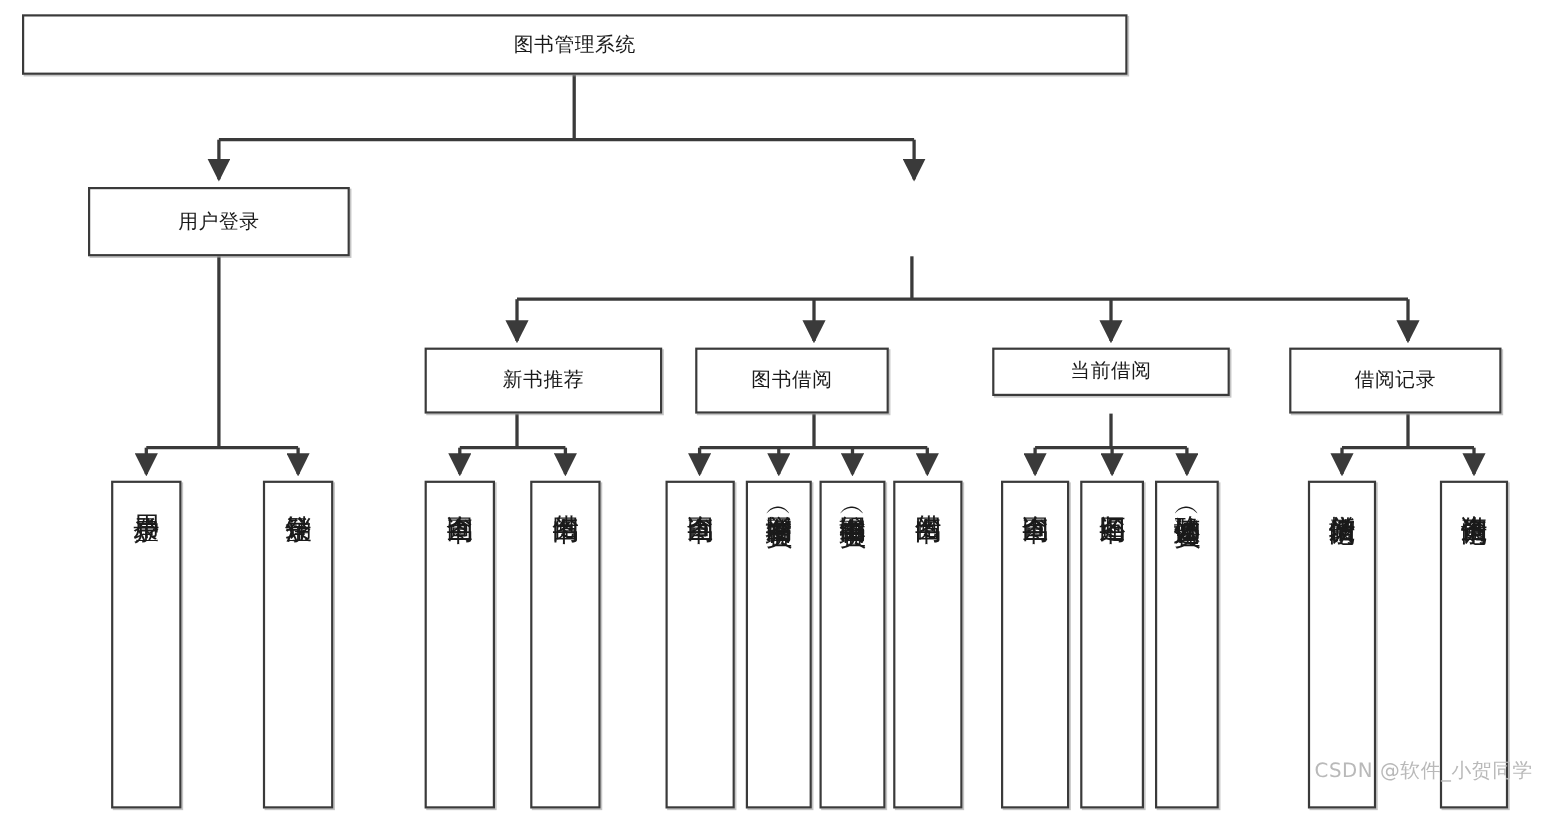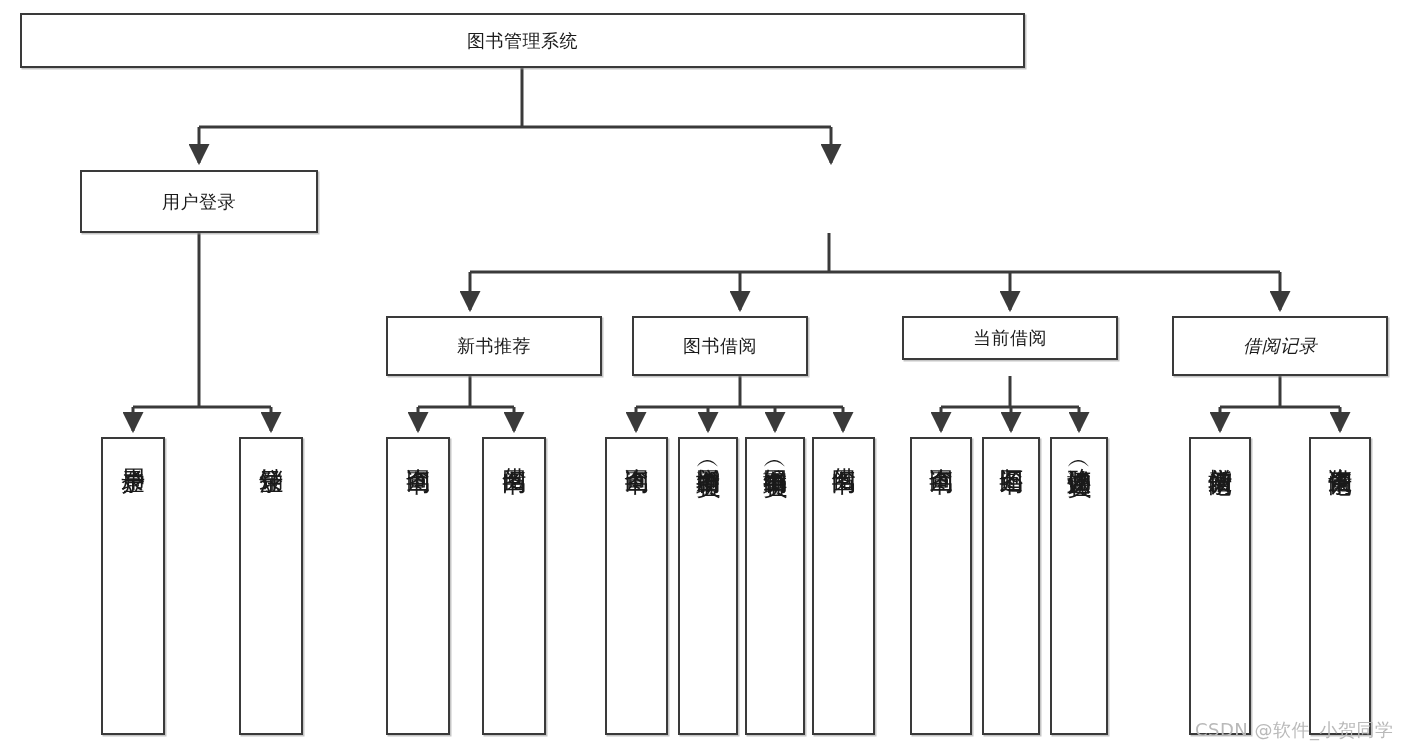--- a/index.html
+++ b/index.html
@@ -132,21 +132,21 @@
 
   <div class="node" style="left: 362px; top: 316px; width: 216px; height: 60px; margin-left: 24px;">
     <span class="lbl">新书推荐</span>
   </div>
   <div class="node" style="left: 632px; top: 316px; width: 176px; height: 60px;">
     <span class="lbl">图书借阅</span>
   </div>
   <div class="node" style="left: 902px; top: 316px; width: 216px; height: 44px;">
     <span class="lbl">当前借阅</span>
   </div>
-  <div class="node" style="left: 1172px; top: 316px; width: 216px; height: 60px; font-style: italic;">
+  <div class="node" style="left: 1172px; top: 316px; width: 193px; height: 60px;">
     <span class="lbl">借阅记录</span>
   </div>
 
   <div class="node vert" style="left: 101px; top: 437px; width: 64px; height: 298px;">
     <span class="lbl">用户登录</span>
   </div>
   <div class="node vert" style="left: 239px; top: 437px; width: 64px; height: 298px;">
     <span class="lbl">注销登录</span>
   </div>
   <div class="node vert" style="left: 386px; top: 437px; width: 64px; height: 298px;">
@@ -176,15 +176,15 @@
   <div class="node vert" style="left: 1050px; top: 437px; width: 58px; height: 298px;">
     <span class="lbl">确认归还（管理员）</span>
   </div>
   <div class="node vert" style="left: 1189px; top: 437px; width: 62px; height: 298px;">
     <span class="lbl">新增借阅记录</span>
   </div>
   <div class="node vert" style="left: 1309px; top: 437px; width: 62px; height: 298px;">
     <span class="lbl">查询借阅记录</span>
   </div>
 
-  <div class="watermark" style="left: 1195px; top: 718px;">CSDN @软件_小贺同学</div>
+  <div class="watermark" style="left: 1195px; top: 688px;">CSDN @软件_小贺同学</div>
 
 </div>
 
 </body></html>

